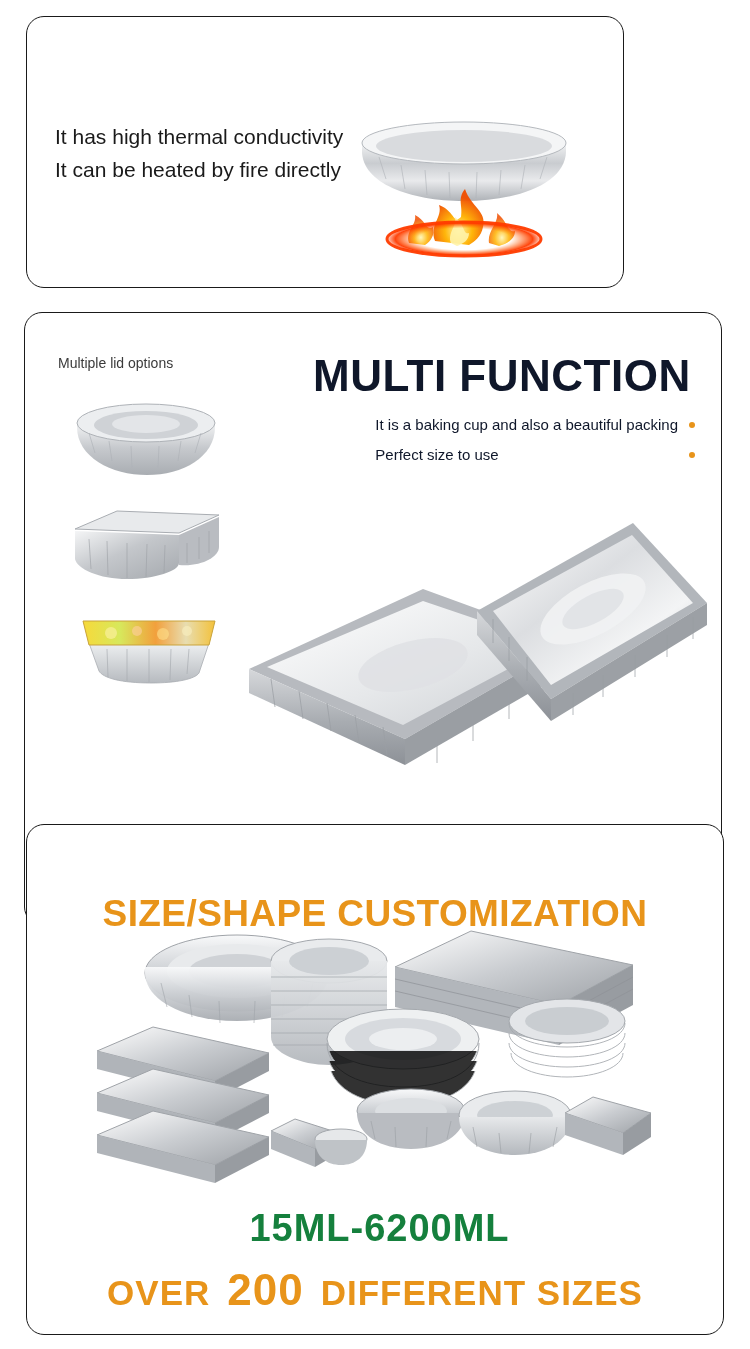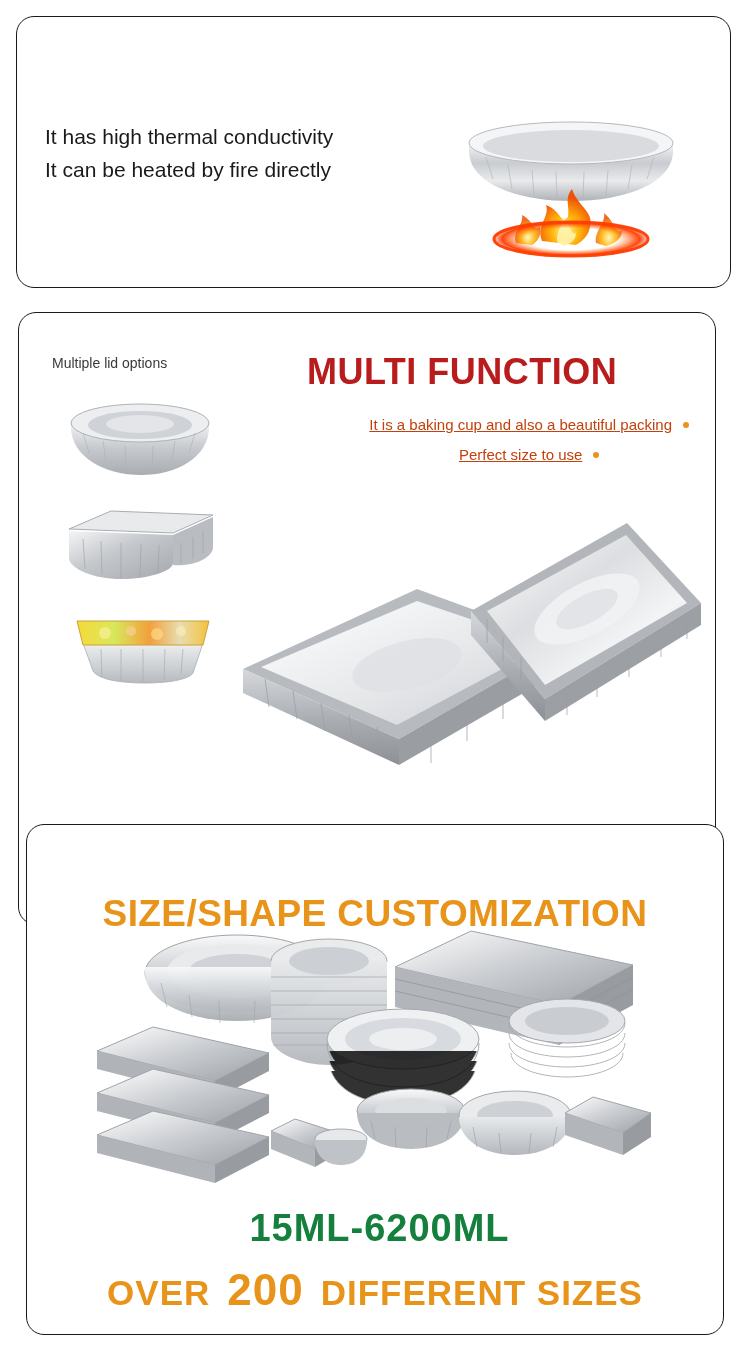--- a/index.html
+++ b/index.html
@@ -24,70 +24,69 @@
   .card {
     position: absolute;
     background: #ffffff;
     border: 1px solid #1a1a1a;
     border-radius: 18px;
     box-sizing: border-box;
     overflow: hidden;
   }
 
   
-  #panel-thermal { left: 16px; top: 16px; width: 715px; height: 272px; }
+  #panel-thermal { left: 26px; top: 16px; width: 598px; height: 272px; }
   .thermal-text {
     position: absolute;
     left: 28px;
     top: 104px;
     font-size: 21px;
     line-height: 1.55;
     color: #1a1a1a;
     white-space: pre-line;
   }
   .thermal-art {
     position: absolute;
     right: 34px;
     top: 96px;
     width: 250px;
     height: 150px;
   }
 
   
-  #panel-multi { left: 18px; top: 312px; width: 698px; height: 613px; padding-left: 14px; }
+  #panel-multi { left: 24px; top: 312px; width: 698px; height: 613px; padding-left: 14px; }
   .lid-label {
     position: absolute;
     left: 33px;
     top: 42px;
     font-size: 14px;
     color: #3a3a3a;
   }
   .multi-title {
     position: absolute;
     left: 288px;
     top: 38px;
-    font-size: 36px;
+    font-size: 44px;
     font-weight: bold;
-    color: #b91c1c;
+    color: #0f172a;
     letter-spacing: 0.5px;
   }
   .bullets {
     position: absolute;
     right: 26px;
     top: 103px;
     text-align: right;
   }
   .bullet-row {
     display: flex;
     align-items: center;
-    justify-content: center;
+    justify-content: space-between;
     font-size: 15px;
-    color: #c2410c;
+    color: #0f172a;
     margin-bottom: 13px;
-    text-decoration: underline;
   }
   .bullet-dot {
     width: 6px;
     height: 6px;
     border-radius: 50%;
     background: #e8941a;
     margin-left: 11px;
     flex: 0 0 auto;
   }
   .lid-stack { position: absolute; left: 34px; top: 84px; width: 190px; }

